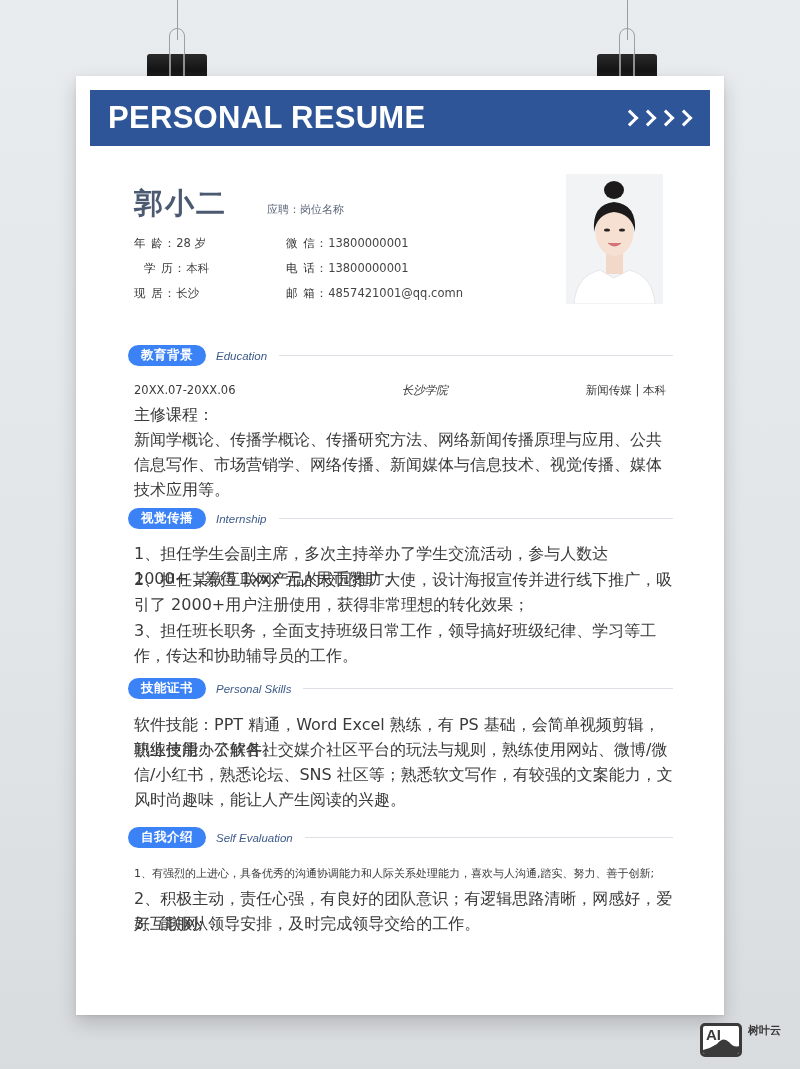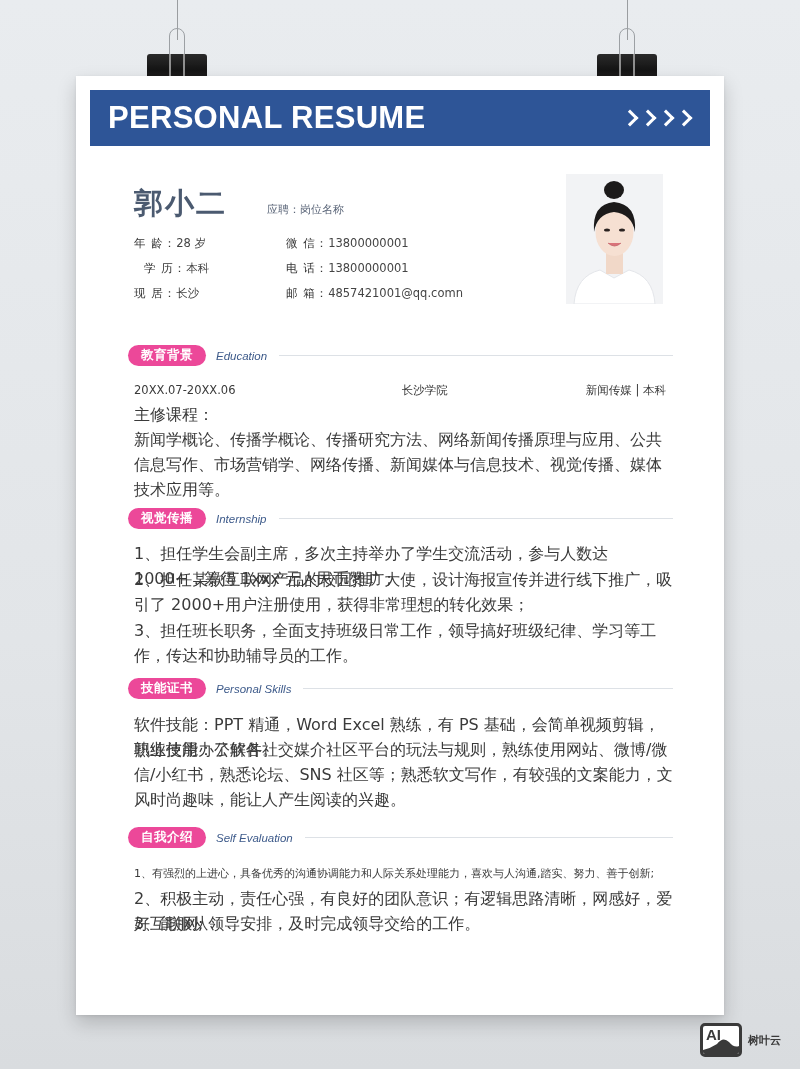--- a/index.html
+++ b/index.html
@@ -55,31 +55,31 @@
   .info { position: absolute; font-size: 11.5px; color: #444; }
   .info .lbl { color: #333; letter-spacing: 1px; }
 
   .photo {
     position: absolute; left: 490px; top: 98px; width: 97px; height: 130px;
     background: #f3f4f6; overflow: hidden;
   }
 
   .section-head { position: absolute; left: 52px; display: flex; align-items: center; width: 545px; }
   .pill {
-    background: #ec4899; color: #fff; font-size: 12.5px; font-weight: bold;
+    background: #3b82f6; color: #fff; font-size: 12.5px; font-weight: bold;
     height: 21px; padding: 0 13px; border-radius: 11px; display: flex; align-items: center;
     letter-spacing: 0.5px;
   }
   .en { font-family: "Liberation Sans", sans-serif; font-style: italic; color: #3d5a8a; font-size: 11.5px; margin-left: 10px; margin-right: 12px; white-space: nowrap; }
   .line { flex: 1; height: 1px; background: #dde1e6; }
 
   .text { position: absolute; left: 58px; width: 540px; font-size: 16px; color: #3a3a3a; line-height: 25px; }
   .edu-row { position: absolute; left: 58px; width: 532px; font-size: 11.5px; color: #3a3a3a; display: flex; justify-content: space-between; }
 
-  .watermark { position: absolute; left: 700px; top: 1023px; display: flex; align-items: center; gap: 6px; }
+  .watermark { position: absolute; left: 700px; top: 1023px; display: flex; align-items: flex-start; gap: 6px; }
   .wm-box {
     width: 42px; height: 34px; border: 3px solid #3a3a3a; border-radius: 5px; position: relative;
     overflow: hidden; background: #fff;
   }
   .wm-box .ai { position: absolute; left: 3px; top: 0px; font-family: "Liberation Sans", sans-serif; font-weight: bold; font-size: 15px; color: #3a3a3a; }
   .wm-text { font-size: 11px; font-weight: bold; color: #3a3a3a; }
 </style>
 </head>
 <body>
 
@@ -146,21 +146,21 @@
     </svg>
   </div>
 
   <div class="section-head" style="top:269px;">
     <span class="pill">教育背景</span>
     <span class="en">Education</span>
     <span class="line"></span>
   </div>
   <div class="edu-row" style="top:307px;">
     <span>20XX.07-20XX.06</span>
-    <span style="margin-left:28px;">长沙学院</span>
+    <span style="margin-left:28px;font-style:italic;">长沙学院</span>
     <span>新闻传媒 | 本科</span>
   </div>
   <div class="text" style="top:326px;">主修课程：</div>
   <div class="text" style="top:351px;">新闻学概论、传播学概论、传播研究方法、网络新闻传播原理与应用、公共信息写作、市场营销学、网络传播、新闻媒体与信息技术、视觉传播、媒体技术应用等。</div>
 
   <div class="section-head" style="top:432px;">
     <span class="pill">视觉传播</span>
     <span class="en">Internship</span>
     <span class="line"></span>
   </div>

